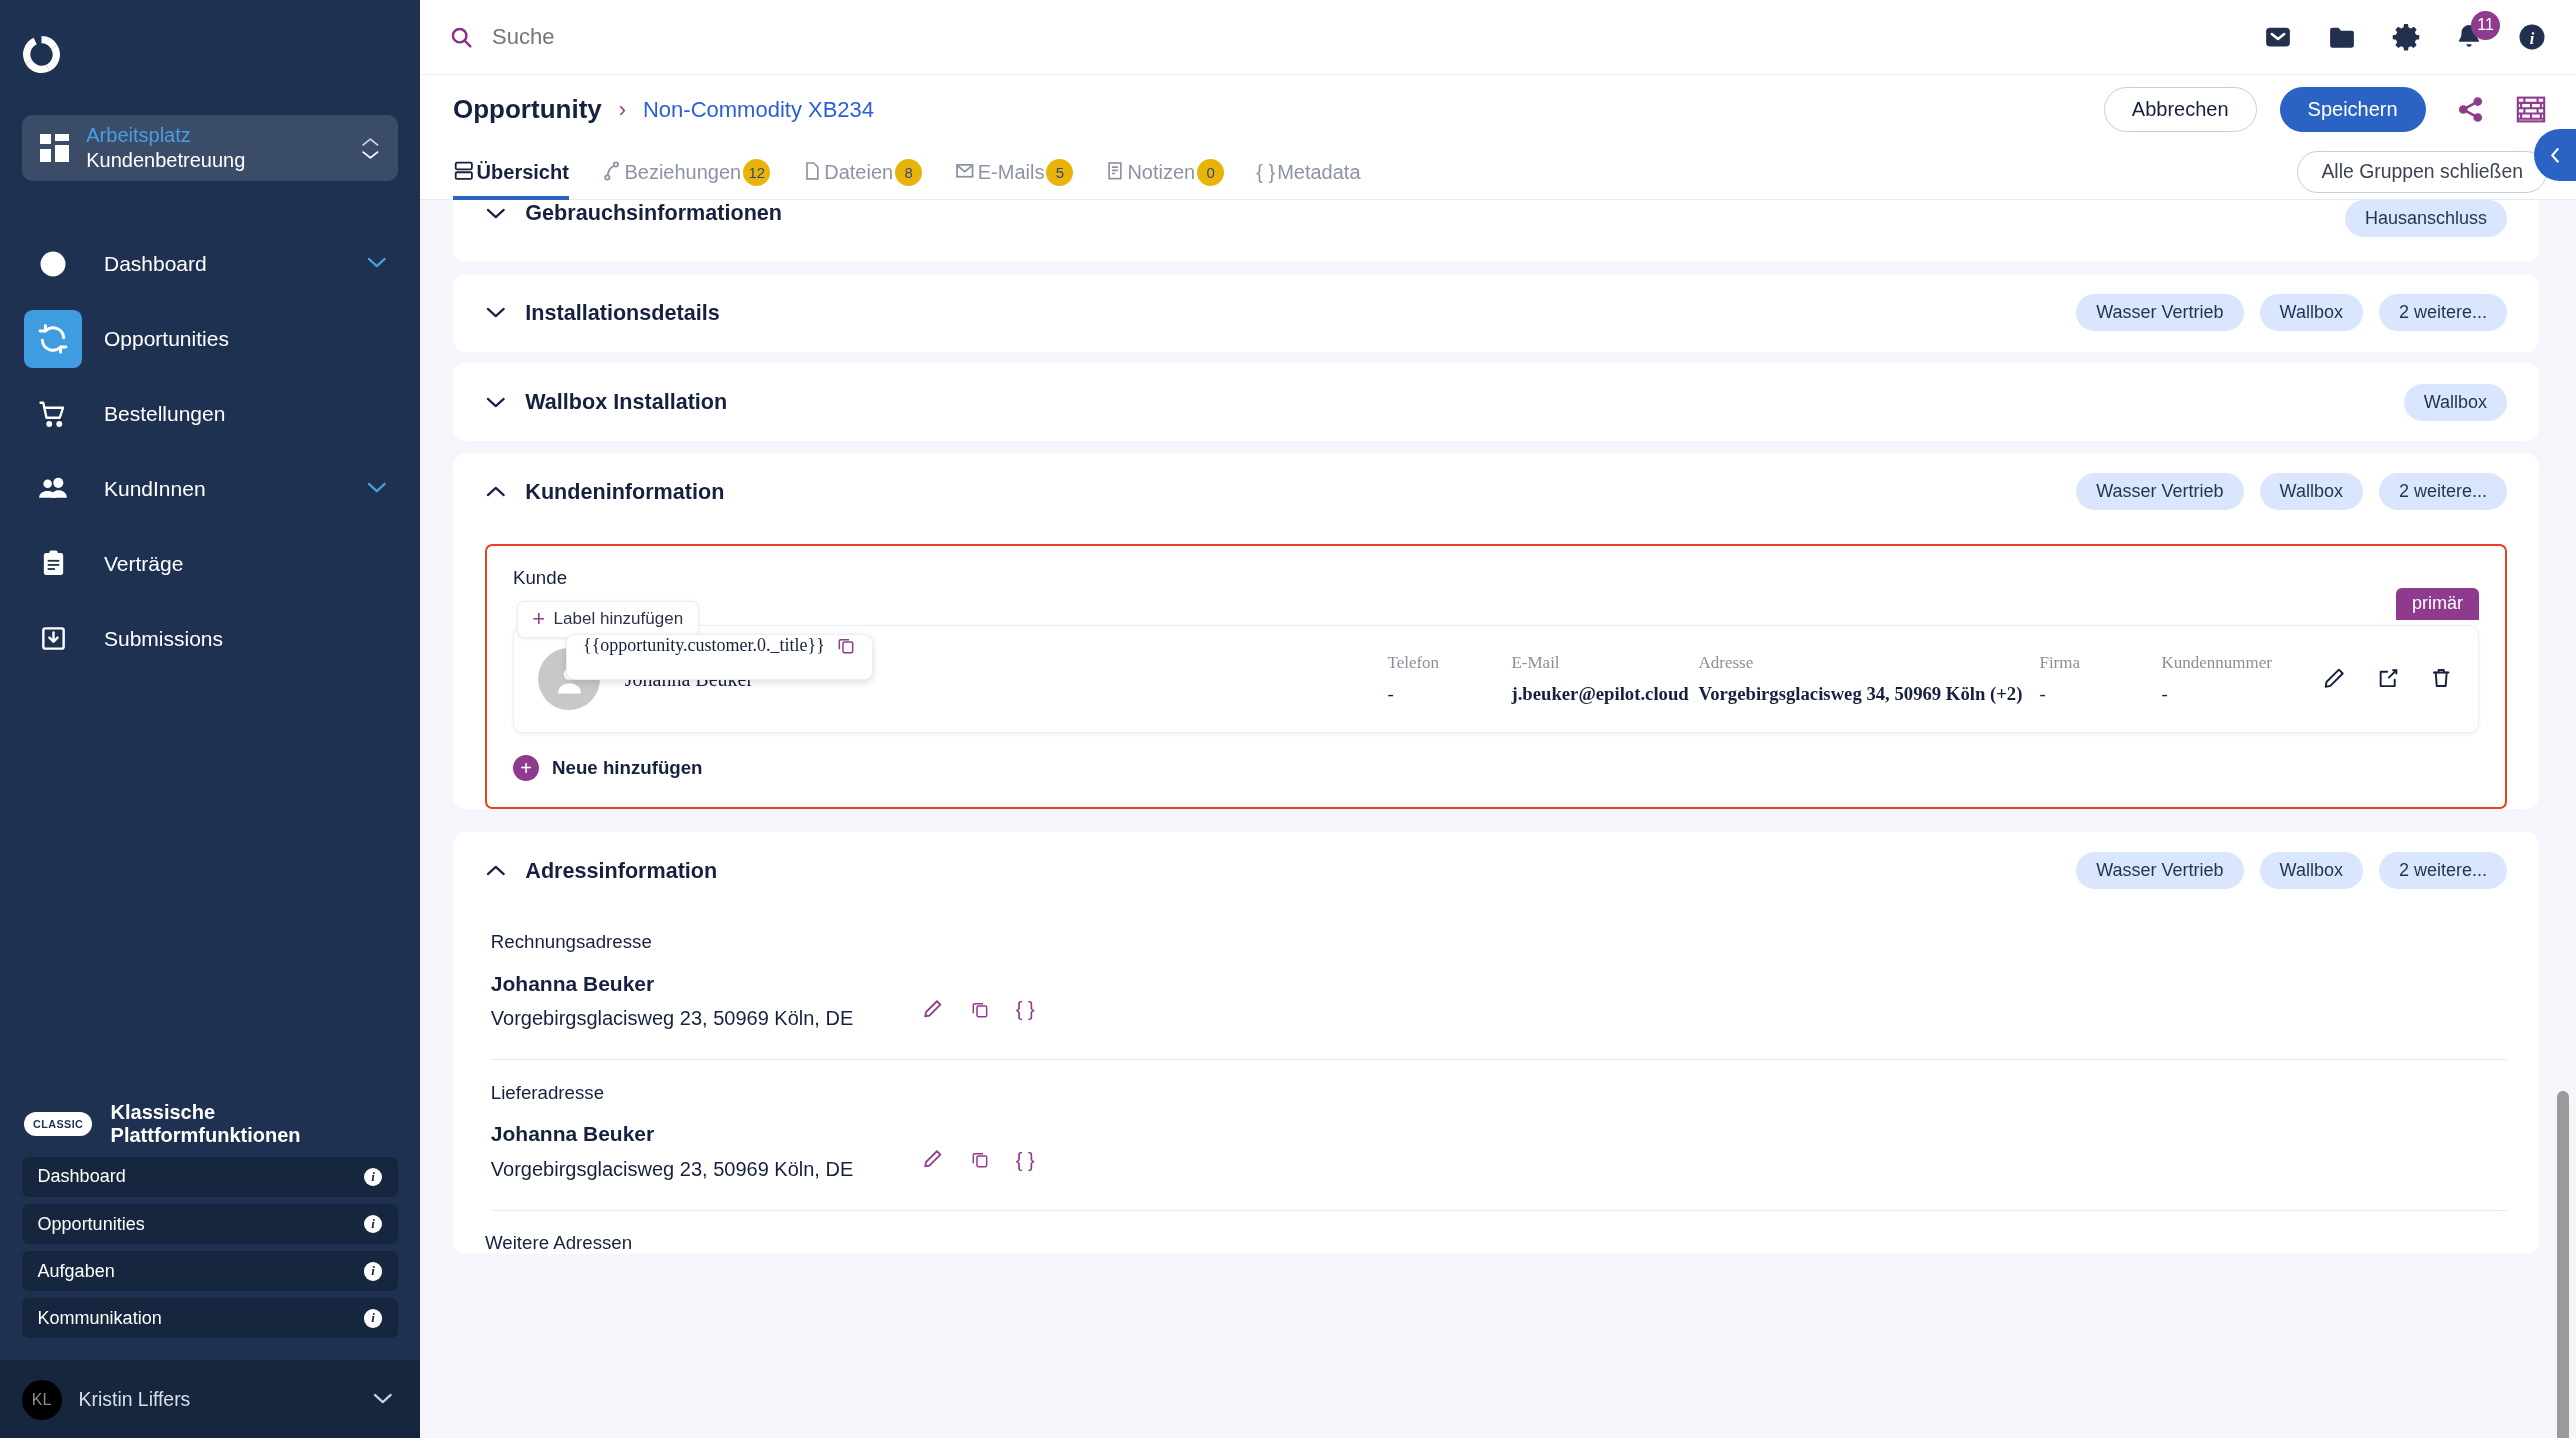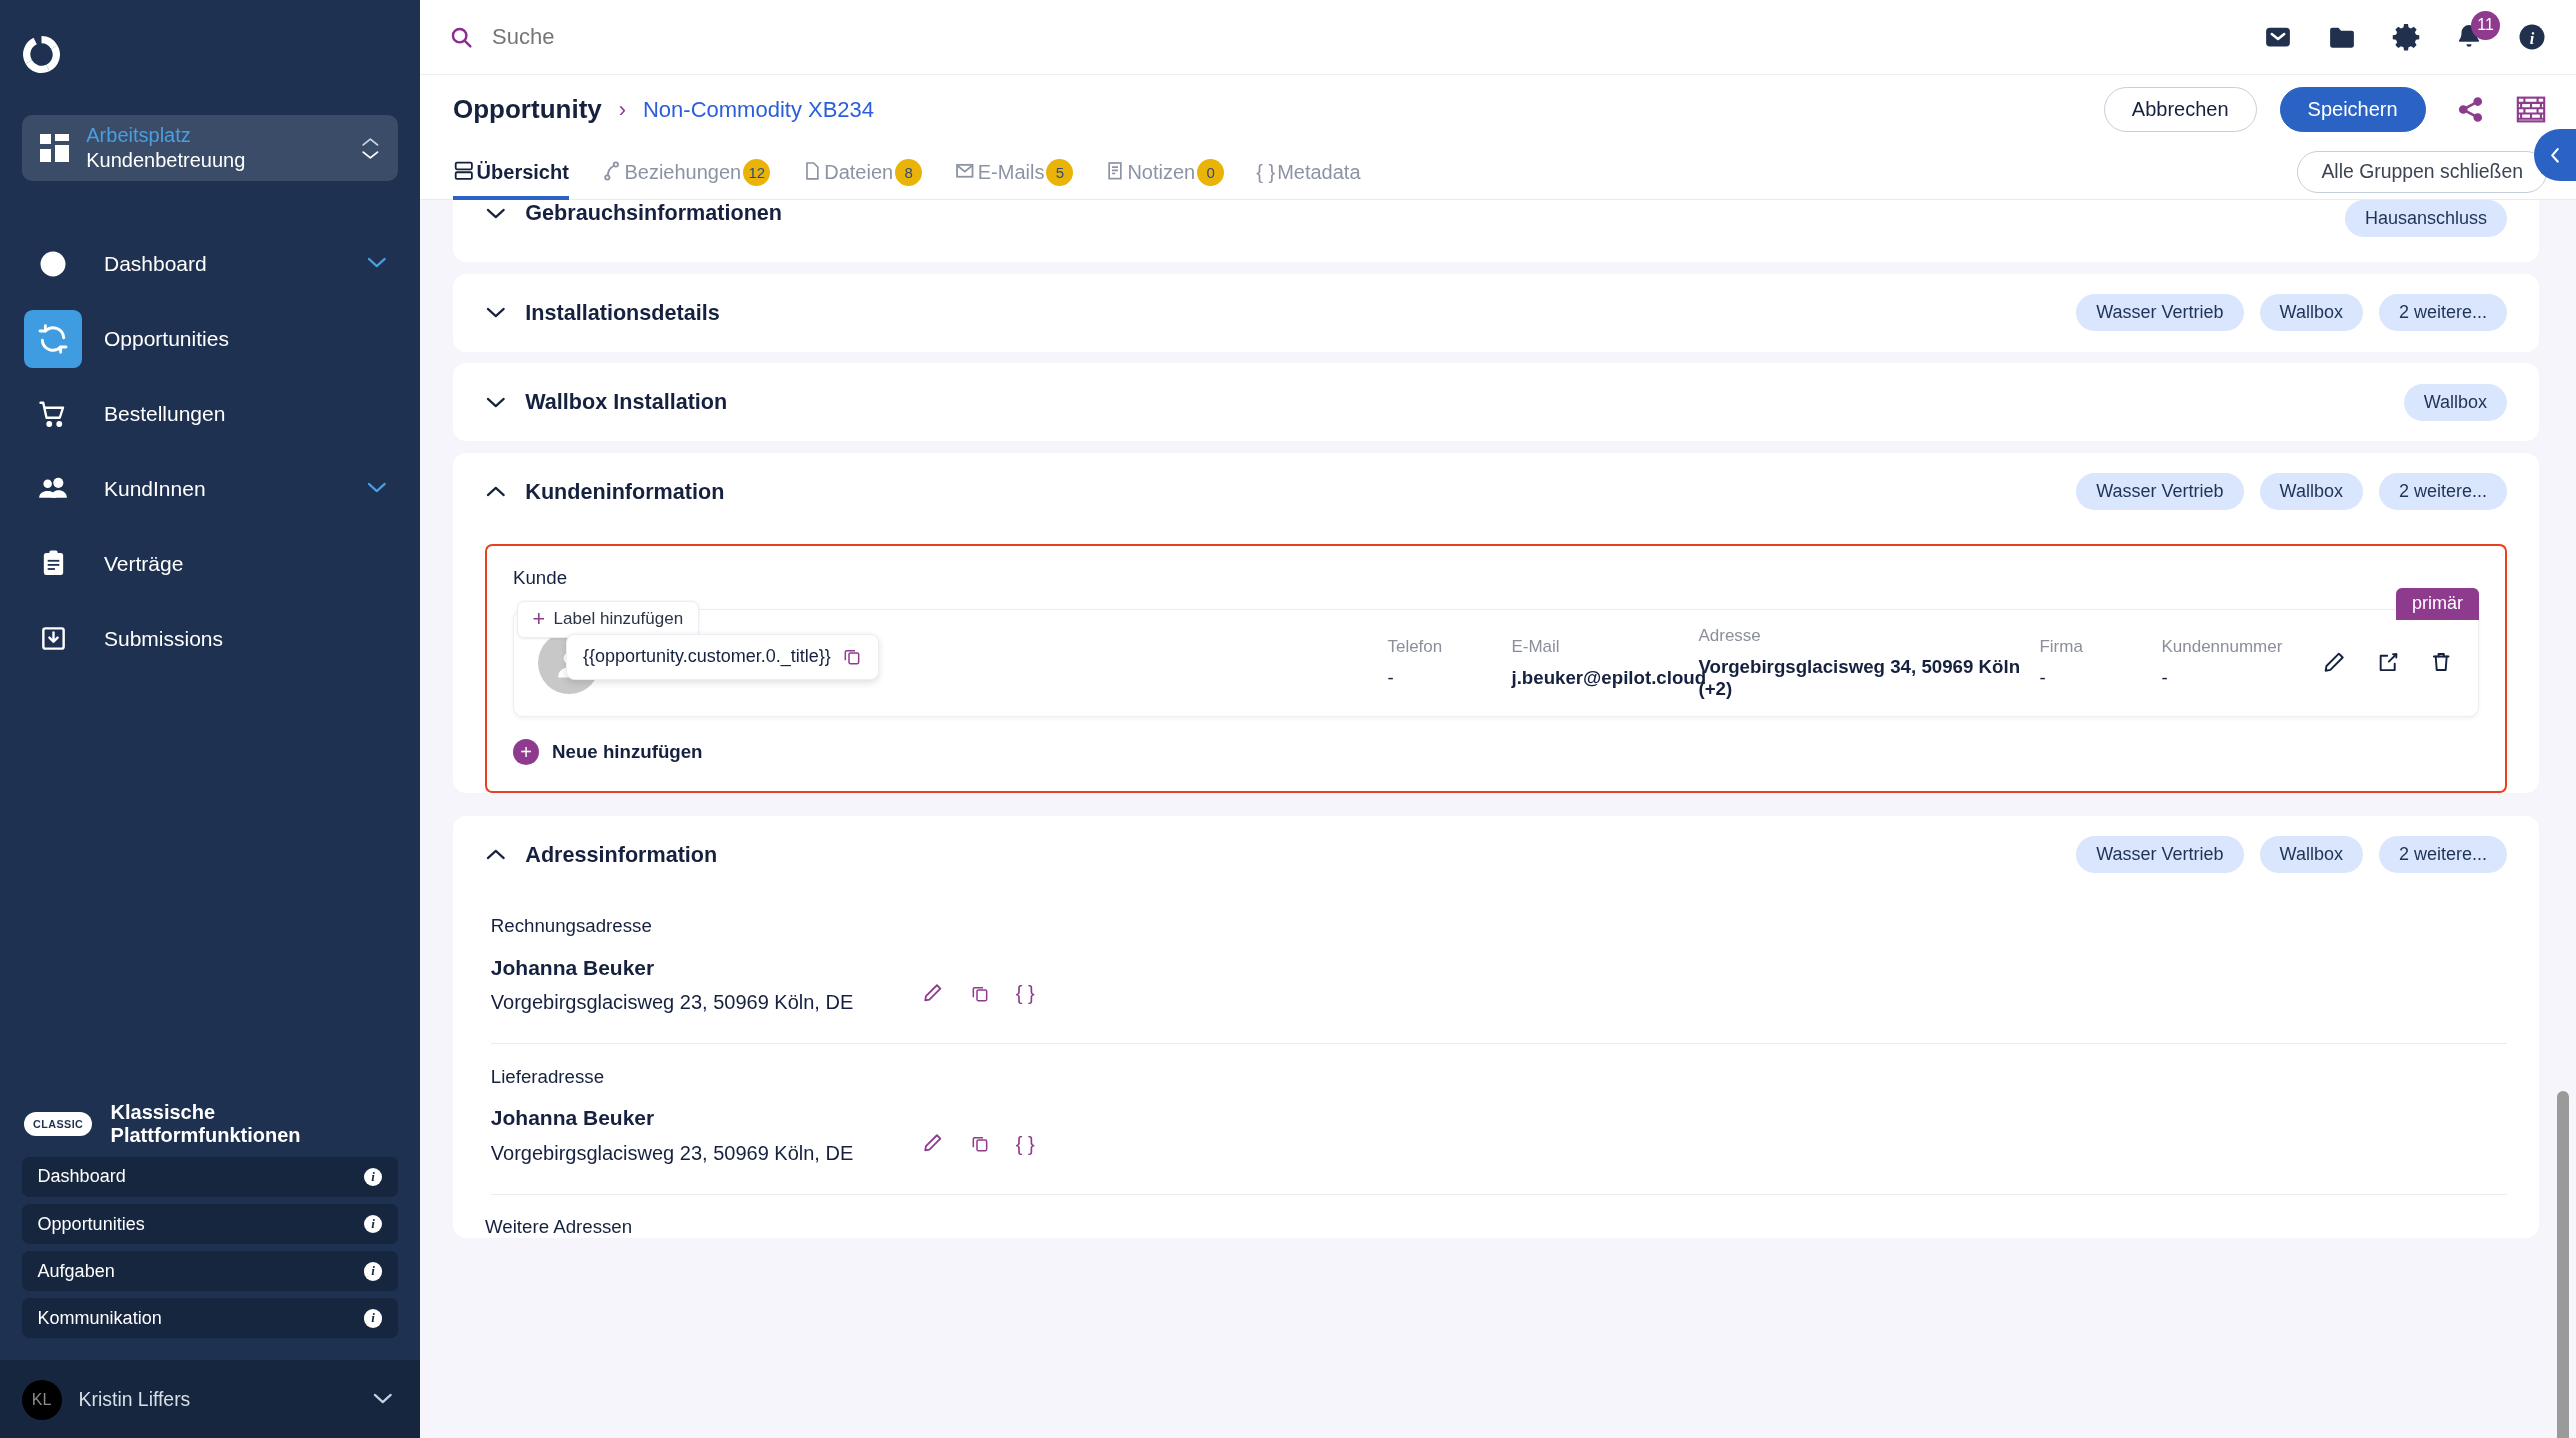--- a/index.html
+++ b/index.html
@@ -220,25 +220,26 @@
   .plus-purple { color: #8e3b8e; font-size: 21.6px; line-height: 1; }
 
   .primary-badge {
     position: absolute; right: 26px; top: 42px; z-index: 4;
     background: #8e3b8e; color: #fff; font-size: 18px;
     border-radius: 5.8px 5.8px 0 0; padding: 5.8px 16px;
   }
 
   .contact-row {
     border: 0.7px solid #eceef3; border-radius: 10px;
-    margin-top: 20px; padding: 16px 24.4px;
+    margin-top: 36px; padding: 16px 24.4px;
     display: flex; align-items: center;
     box-shadow: 0 1.4px 4.3px rgba(0,0,0,.05);
     position: relative; background: #fff;
     min-height: 108px;
+    font-family: Liberation Serif, serif;
   }
   .avatar-lg {
     width: 62px; height: 62px; border-radius: 50%;
     background: #c8c8c8; display:flex; align-items:center; justify-content:center;
     flex: 0 0 62px;
   }
   .contact-name { font-size: 20px; color: #16213f; margin-left: 24.4px; flex: 0 0 auto;}
   .col-spacer { flex: 1 1 auto; }
   .col {
     display: flex; flex-direction: column; gap: 10px;
@@ -253,21 +254,21 @@
   .col-firma { width: 122px; }
   .col-knum { width: 144px; }
   .row-actions { display: flex; align-items: center; gap: 29px; color: #16213f; margin-left: 17px;}
   .row-actions svg { cursor: pointer; }
 
   .token-popover {
     position: absolute; left: 79px; top: 88px; z-index: 6;
     background: #fff; border: 0.7px solid #eceef3; border-radius: 8.6px;
     box-shadow: 0 2.2px 7.2px rgba(0,0,0,.12);
     height: 46px; padding: 0 16px;
-    display: flex; align-items: center; gap: 11.5px;
+    display: flex; gap: 11.5px; font-family: Liberation Serif, serif;
   }
   .token-text { font-size: 18px; color: #16213f; }
 
   .new-add {
     display: flex; align-items: center; gap: 13px;
     margin-top: 21.6px; cursor: pointer;
   }
   .circ-plus {
     width: 26px; height: 26px; border-radius: 50%;
     background: #8e3b8e; color: #fff;

